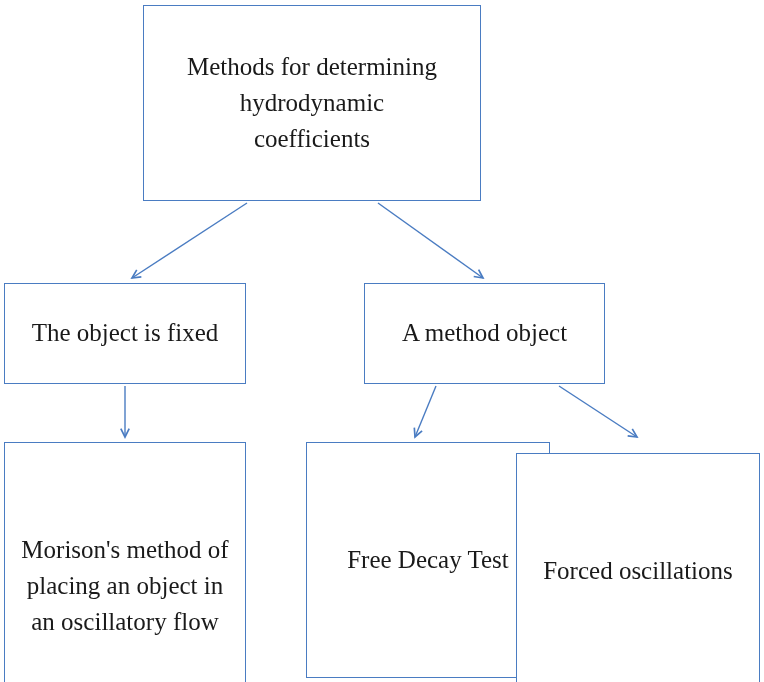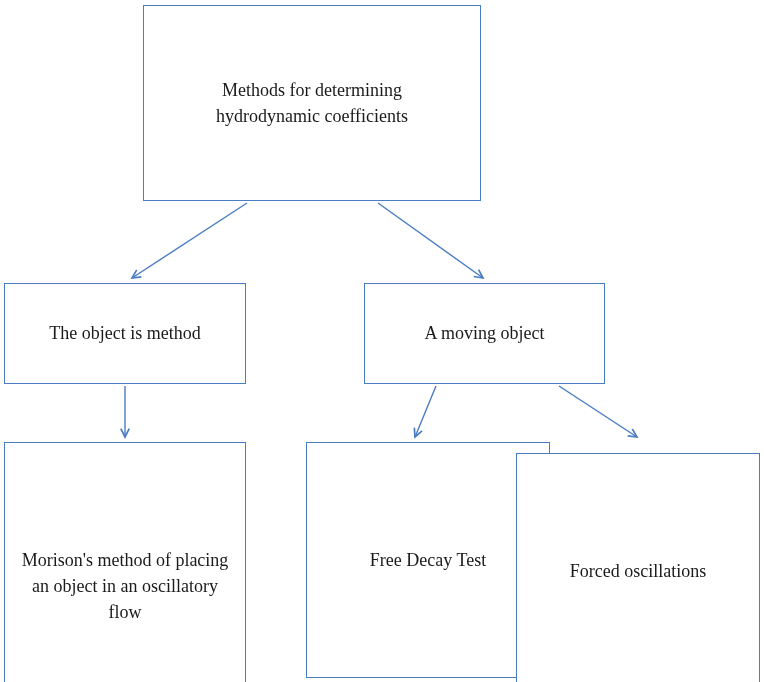--- a/index.html
+++ b/index.html
@@ -18,21 +18,21 @@
   }
   .node{
     position:absolute;
     border:1px solid var(--accent);
     background:var(--bg);
     display:flex;
     align-items:center;
     justify-content:center;
     text-align:center;
     box-sizing:border-box;
-    font-size:18px;
+    font-size:25px;
     line-height:1.45;
   }
   .node .label{display:block;}
   .node-root{left:143px;top:5px;width:338px;height:196px;}
   .node-root .label{max-width:252px;}
   .node-fixed{left:4px;top:283px;width:242px;height:101px;}
   .node-moving{left:364px;top:283px;width:241px;height:101px;}
   .node-morison{left:4px;top:442px;width:242px;height:288px;}
   .node-morison .label{max-width:216px;}
   .node-freedecay{left:260px;top:442px;width:244px;height:236px;margin-left:46px;}
@@ -70,25 +70,25 @@
     <line class="edge" x1="125" y1="386" x2="125" y2="437" marker-end="url(#arrow)"></line>
     <line class="edge" x1="436" y1="386" x2="415" y2="437" marker-end="url(#arrow)"></line>
     <line class="edge" x1="559" y1="386" x2="637" y2="437" marker-end="url(#arrow)"></line>
   </svg>
 
   <div class="node node-root">
     <span class="label">Methods for determining hydrodynamic coefficients</span>
   </div>
 
   <div class="node node-fixed">
-    <span class="label">The object is method</span>
+    <span class="label">The object is fixed</span>
   </div>
 
   <div class="node node-moving">
-    <span class="label">A moving object</span>
+    <span class="label">A method object</span>
   </div>
 
   <div class="node node-morison">
     <span class="label">Morison's method of placing an object in an oscillatory flow</span>
   </div>
 
   <div class="node node-freedecay">
     <span class="label">Free Decay Test</span>
   </div>
 

